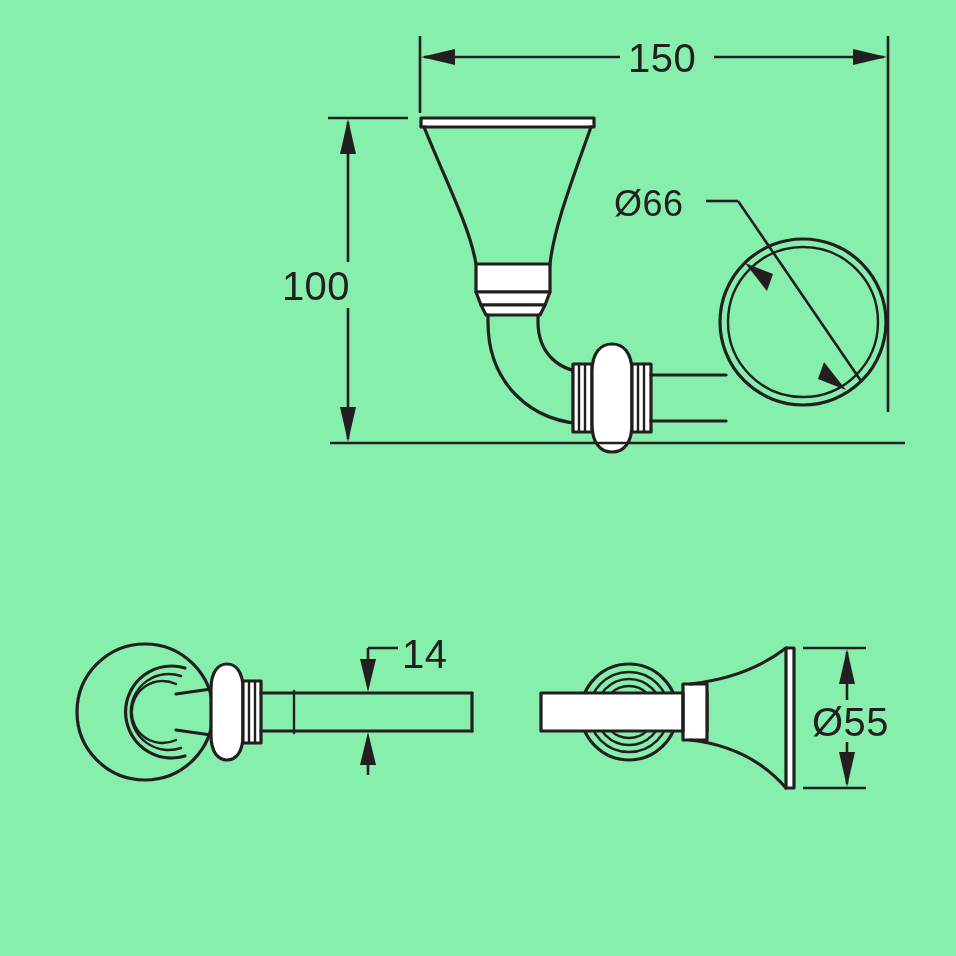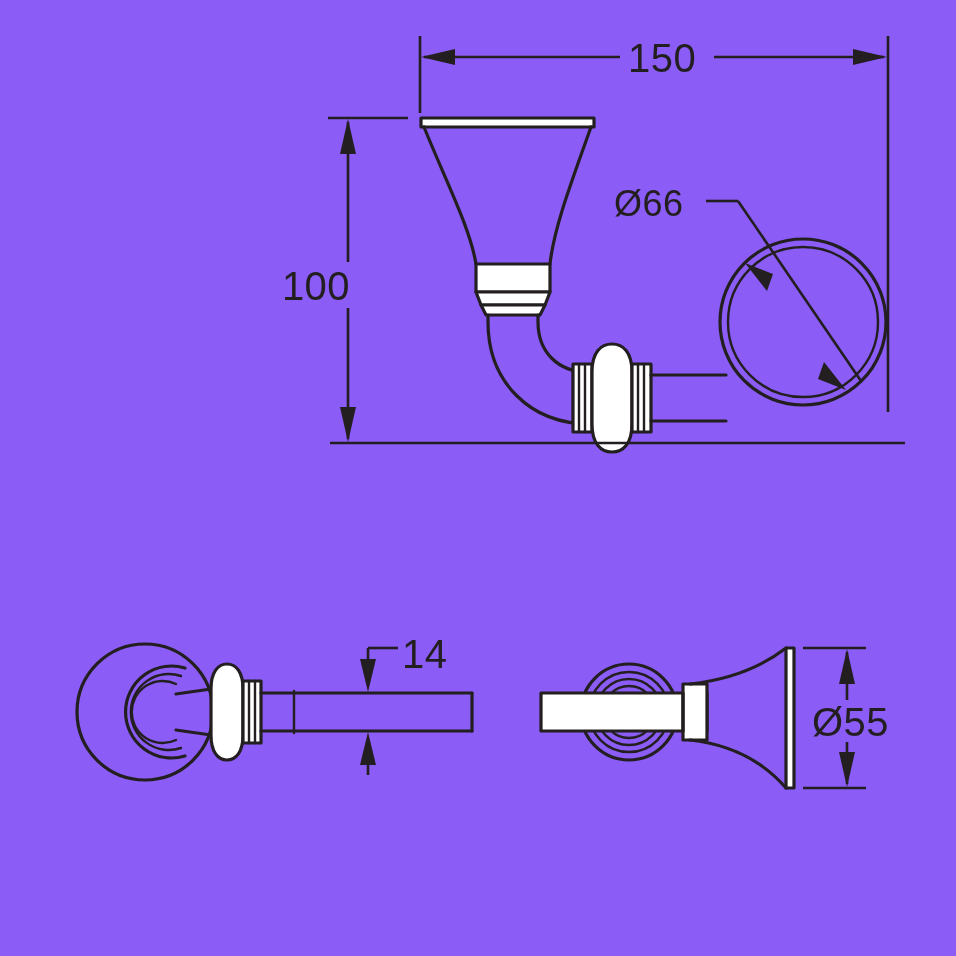--- a/index.html
+++ b/index.html
@@ -11,21 +11,21 @@
   body {
     width: 956px;
     height: 956px;
     font-family: "Liberation Sans", sans-serif;
     overflow: hidden;
   }
   #drawing-root {
     position: relative;
     width: 956px;
     height: 956px;
-    background: #8b5cf6;
+    background: #86efac;
   }
   svg#tech-drawing {
     display: block;
     width: 956px;
     height: 956px;
   }
   .part-line {
     fill: none;
     stroke: #231f20;
     stroke-width: 3.2;

